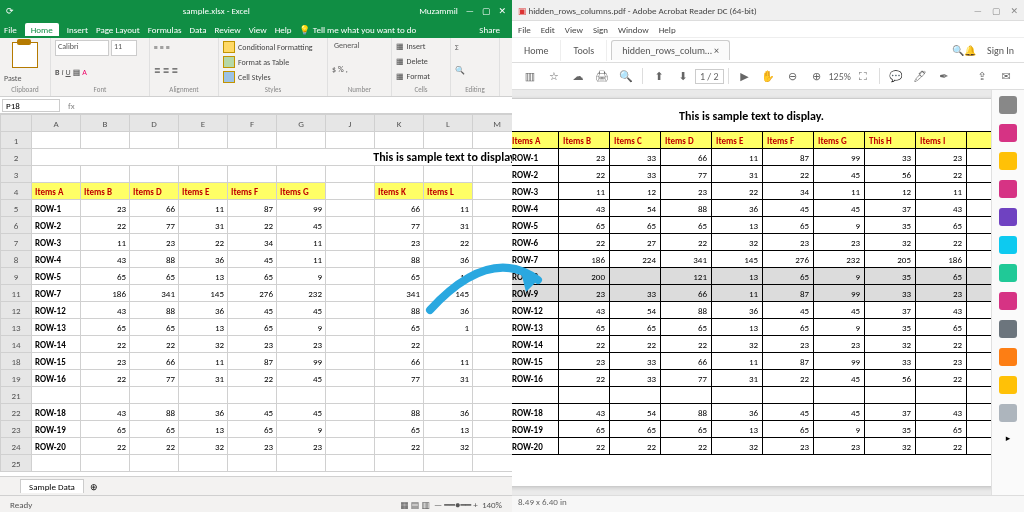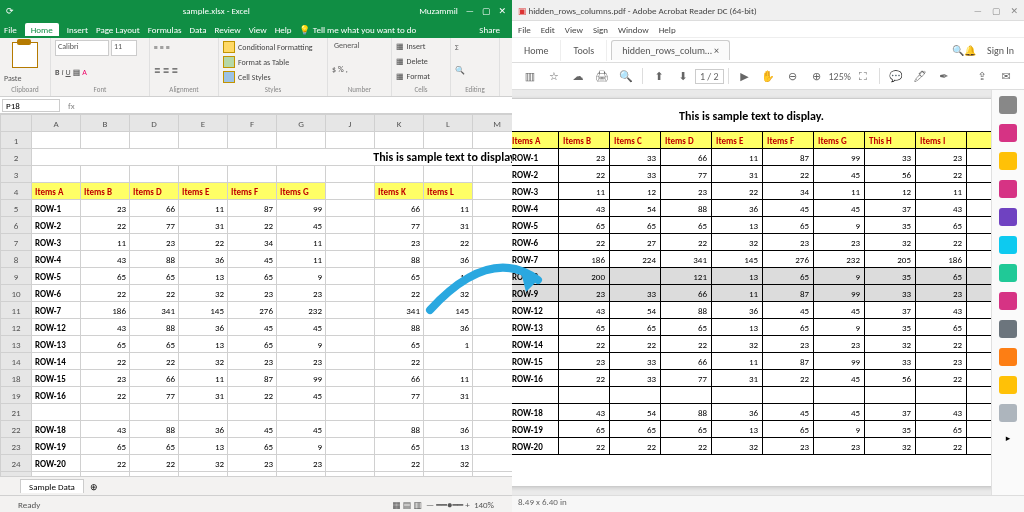--- a/index.html
+++ b/index.html
@@ -29,21 +29,21 @@
 table.grid{border-collapse:collapse;font-size:9px;table-layout:fixed;width:445px}
 table.grid th,table.grid td{border:1px solid #d0d0d0;padding:1px 3px;height:14px;text-align:right;overflow:hidden;white-space:nowrap}
 table.grid th{background:#e6e6e6;text-align:center;font-weight:normal;color:#555}
 table.grid th.rowh{width:24px}
 table.grid td.rowh{background:#e6e6e6;text-align:center;color:#555;width:24px}
 table.grid td.rname{text-align:left;font-weight:bold}
 table.grid td.hdr{background:#ffff66;color:#c00000;font-weight:bold;text-align:left}
 .sample-title{text-align:center;font-weight:bold;font-size:12px}
 .sheettabs{height:18px;border-top:1px solid #d0d0d0;display:flex;align-items:center;padding:0 20px;font-size:9px;background:#f3f2f1}
 .sheettabs .tab{border:1px solid #ccc;border-bottom:none;padding:1px 8px;background:#fff}
-.statusbar{height:16px;background:#f3f2f1;border-top:1px solid #d0d0d0;display:flex;align-items:center;justify-content:space-between;padding:0 18px;font-size:9px;color:#555}
+.statusbar{height:16px;background:#f3f2f1;border-top:1px solid #d0d0d0;display:flex;align-items:center;justify-content:space-between;padding:0 10px;font-size:9px;color:#555}
 
 .pdf .titlebar{background:#f0f0f0;color:#444;height:20px;display:flex;align-items:center;padding:0 6px;font-size:9px;border-bottom:1px solid #ddd}
 .pdf .titlebar .ttl{flex:1}
 .pdf .titlebar .winbtn{margin-left:10px;color:#888}
 .pdf .menubar{height:16px;display:flex;align-items:center;padding:0 6px;font-size:9px;color:#444;border-bottom:1px solid #eee}
 .pdf .menubar span{margin-right:10px}
 .pdf .tabbar{height:24px;display:flex;align-items:center;border-bottom:1px solid #ddd;font-size:10px;color:#555}
 .pdf .tabbar .ttab{padding:4px 12px;border-right:1px solid #eee}
 .pdf .tabbar .ftab{padding:3px 10px;border:1px solid #ccc;border-bottom:none;background:#fafafa;margin-left:4px;border-radius:3px 3px 0 0}
 .pdf .tabbar .spacer{flex:1}
@@ -290,33 +290,20 @@
               <td class="">65</td>
               <td class="">13</td>
               <td class="">65</td>
               <td class="">9</td>
               <td class=""></td>
               <td class="">65</td>
               <td class="">13</td>
               <td class=""></td>
             </tr>
             <tr>
-              <td class="rowh">10</td>
-              <td class="rname">ROW-6</td>
-              <td class="">22</td>
-              <td class="">22</td>
-              <td class="">32</td>
-              <td class="">23</td>
-              <td class="">23</td>
-              <td class=""></td>
-              <td class="">22</td>
-              <td class="">32</td>
-              <td class=""></td>
-            </tr>
-            <tr>
               <td class="rowh">11</td>
               <td class="rname">ROW-7</td>
               <td class="">186</td>
               <td class="">341</td>
               <td class="">145</td>
               <td class="">276</td>
               <td class="">232</td>
               <td class=""></td>
               <td class="">341</td>
               <td class="">145</td>

